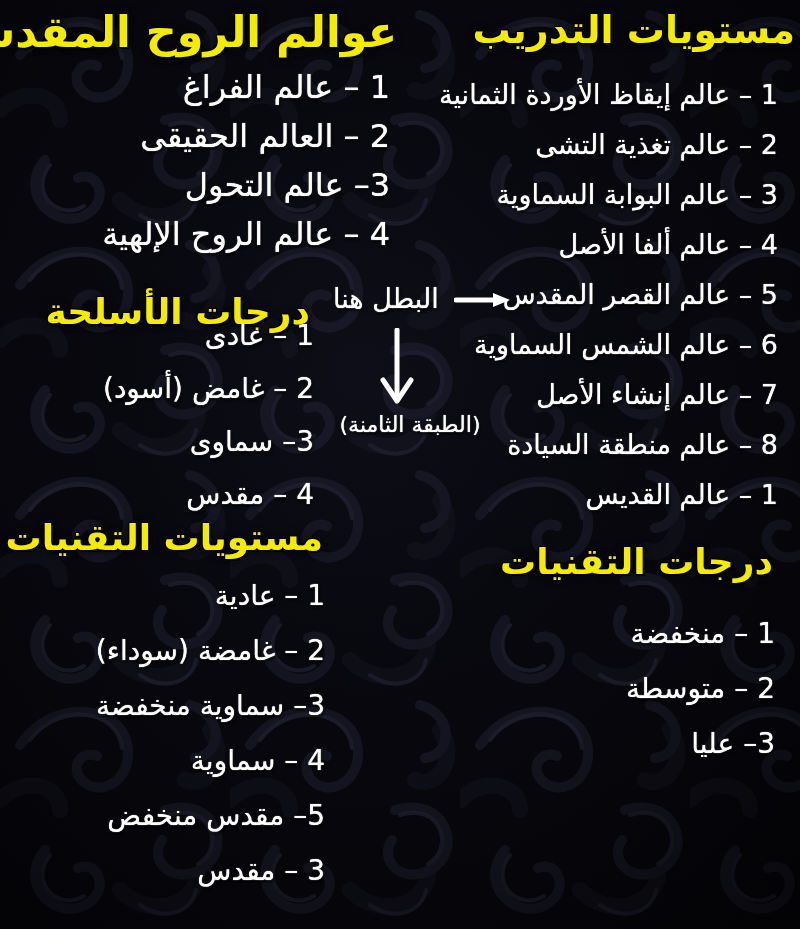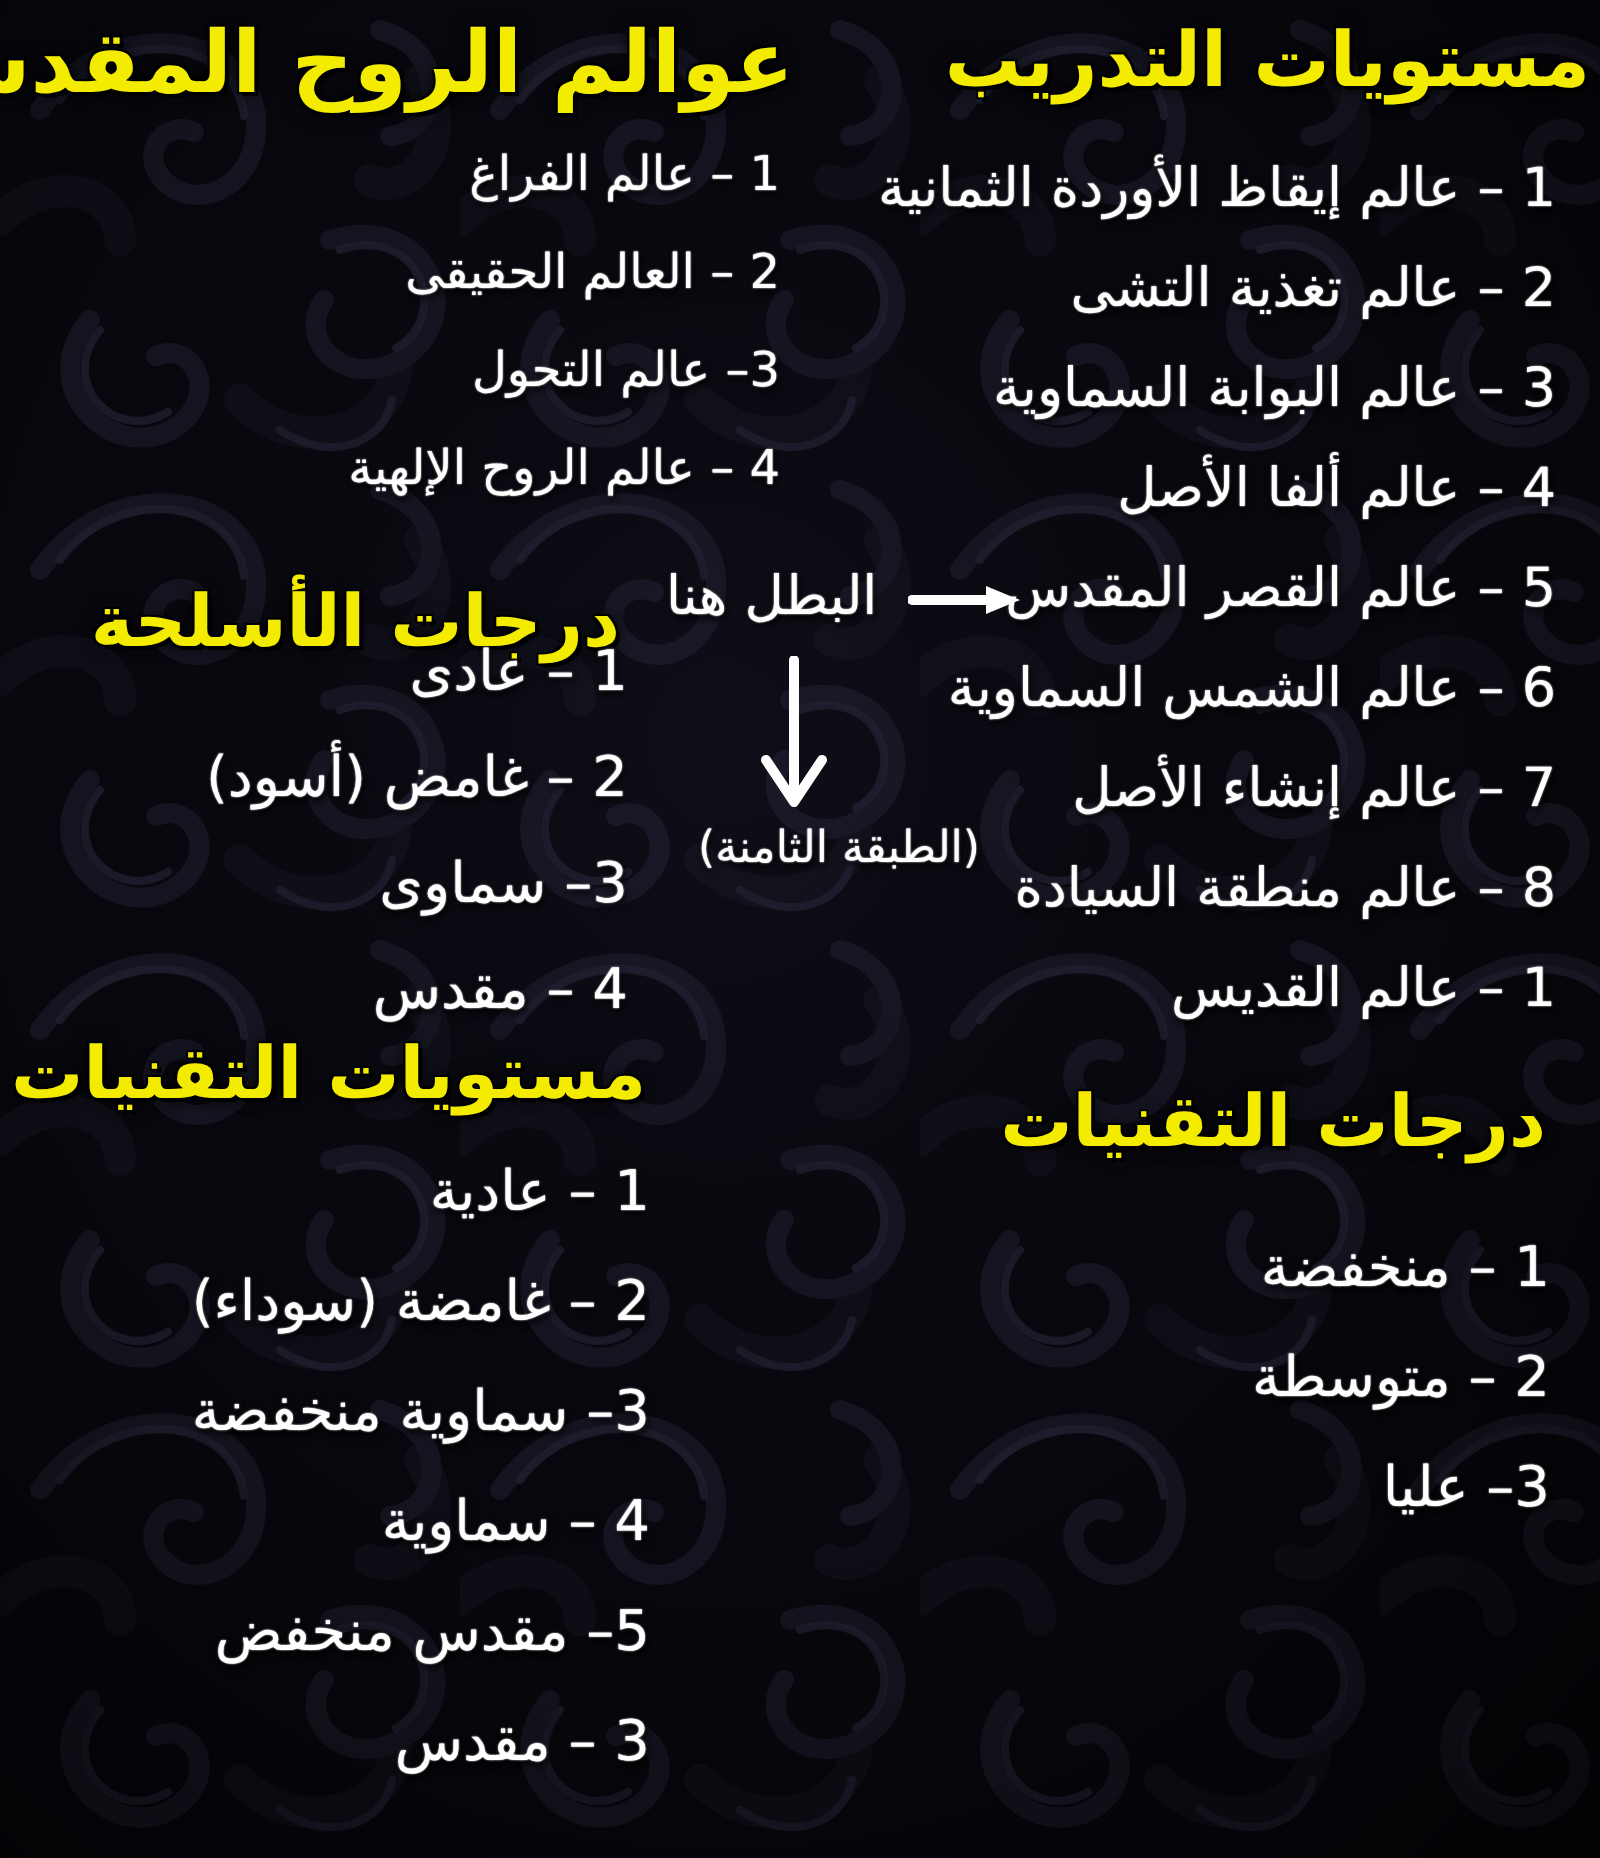--- a/index.html
+++ b/index.html
@@ -24,21 +24,21 @@
   .item{white-space:nowrap;}
   .note{
     position:absolute;z-index:2;direction:rtl;white-space:nowrap;
     color:var(--text-color,#fff);
     text-shadow:0 0 1px #fff,1px 2px 3px rgba(0,0,0,.95);
   }
   .arrow{position:absolute;z-index:2;}
 
   
   #hsw-title{right:403px;top:4px;font-size:43px;line-height:56px;}
-  #hsw-items{right:410px;top:63px;font-size:24px;}
+  #hsw-items{right:410px;top:63px;font-size:32px;}
   #hsw-items .item{line-height:49px;height:49px;}
 
   #tl-title{right:5px;top:6px;font-size:38px;line-height:48px;}
   #tl-items{right:22px;top:70px;font-size:27px;}
   #tl-items .item{line-height:50px;height:50px;margin-left:24px;}
 
   #wg-title{right:490px;top:260px;font-size:36px;line-height:48px;margin-top:28px;}
   #wg-items{right:486px;top:309px;font-size:28px;}
   #wg-items .item{line-height:53px;height:53px;}
 
@@ -46,21 +46,21 @@
   #tql-items{right:475px;top:568px;font-size:28px;}
   #tql-items .item{line-height:55px;height:55px;}
 
   #tqg-title{right:27px;top:538px;font-size:36px;line-height:48px;}
   #tqg-items{right:25px;top:606px;font-size:28px;}
   #tqg-items .item{line-height:55px;height:55px;}
 
   #hero-here{left:333px;top:282px;font-size:27px;line-height:34px;}
   #arrow-right{left:454px;top:291px;}
   #arrow-down{left:379px;top:328px;}
-  #eighth-layer{left:330px;top:410px;width:160px;font-size:22px;line-height:30px;}
+  #eighth-layer{left:330px;top:410px;width:160px;text-align:center;font-size:22px;line-height:30px;}
 </style>
 </head>
 <body>
 
 <div class="canvas">
 
   <svg class="bg" width="800" height="929" viewBox="0 0 800 929" aria-hidden="true">
     <defs>
       <pattern id="dmsk" width="230" height="230" patternUnits="userSpaceOnUse">
         <rect width="230" height="230" fill="#08080f"></rect>

